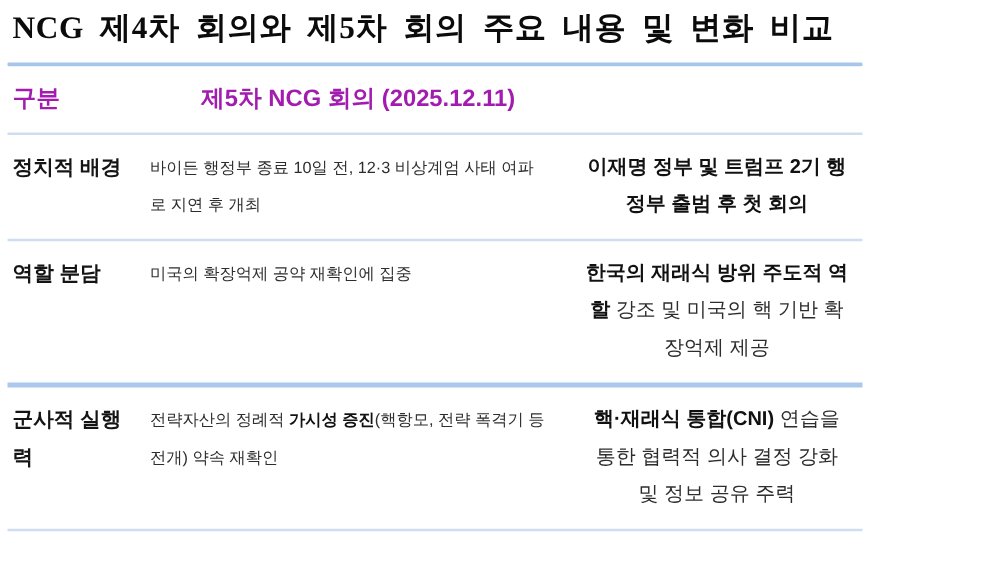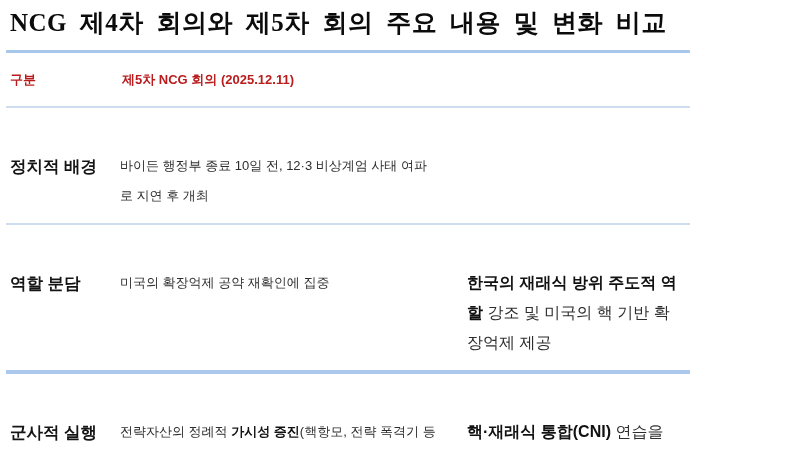--- a/index.html
+++ b/index.html
@@ -40,21 +40,20 @@
     display: grid;
     grid-template-columns: 110px 345px 1fr;
     border-bottom: 2px solid #cfdeee;
   }
   .row.header-row {
     padding: 16px 0 15px 0;
     border-bottom-width: 2px;
   }
   .row.body-row {
     padding: 11px 0 12px 0;
-    margin-top: 32px;
   }
   .row.last-row {
     border-bottom: 4px solid #aac9ec;
   }
   .c1 {
     padding-left: 4px;
     padding-right: 10px;
     font-weight: 700;
     color: #141414;
     font-size: 16.5px;
@@ -68,25 +67,26 @@
     color: #2d2d2d;
     word-break: break-all;
   }
   .c3 {
     padding-left: 6px;
     padding-right: 10px;
     font-size: 16px;
     line-height: 30px;
     color: #2d2d2d;
     word-break: break-all;
+    text-align: center;
   }
   .header-row .c1, .header-row .c2, .header-row .c3 {
     font-weight: 700;
-    color: #b91c1c;
-    font-size: 13px;
+    color: #a21caf;
+    font-size: 19px;
     line-height: 22px;
     word-break: normal;
   }
   .cell .b {
     font-weight: 700;
     color: #111111;
   }
 </style>
 </head>
 <body>
@@ -99,20 +99,21 @@
   <div class="cmp-table">
 
     <div class="row header-row">
       <div class="c1">구분</div>
       <div class="c3">제5차 NCG 회의 (2025.12.11)</div>
     </div>
 
     <div class="row body-row">
       <div class="c1">정치적 배경</div>
       <div class="c2 cell"><span>바이든 행정부 종료 10일 전, 12·3 비상계엄 사태 여파로 지연 후 개최</span></div>
+      <div class="c3 cell"><span class="b">이재명 정부 및 트럼프 2기 행정부 출범 후 첫 회의</span></div>
     </div>
 
 
     <div class="row body-row last-row">
       <div class="c1">역할 분담</div>
       <div class="c2 cell"><span>미국의 확장억제 공약 재확인에 집중</span></div>
       <div class="c3 cell"><span class="b">한국의 재래식 방위 주도적 역할</span><span> 강조 및 미국의 핵 기반 확장억제 제공</span></div>
     </div>
 
     <div class="row body-row">

